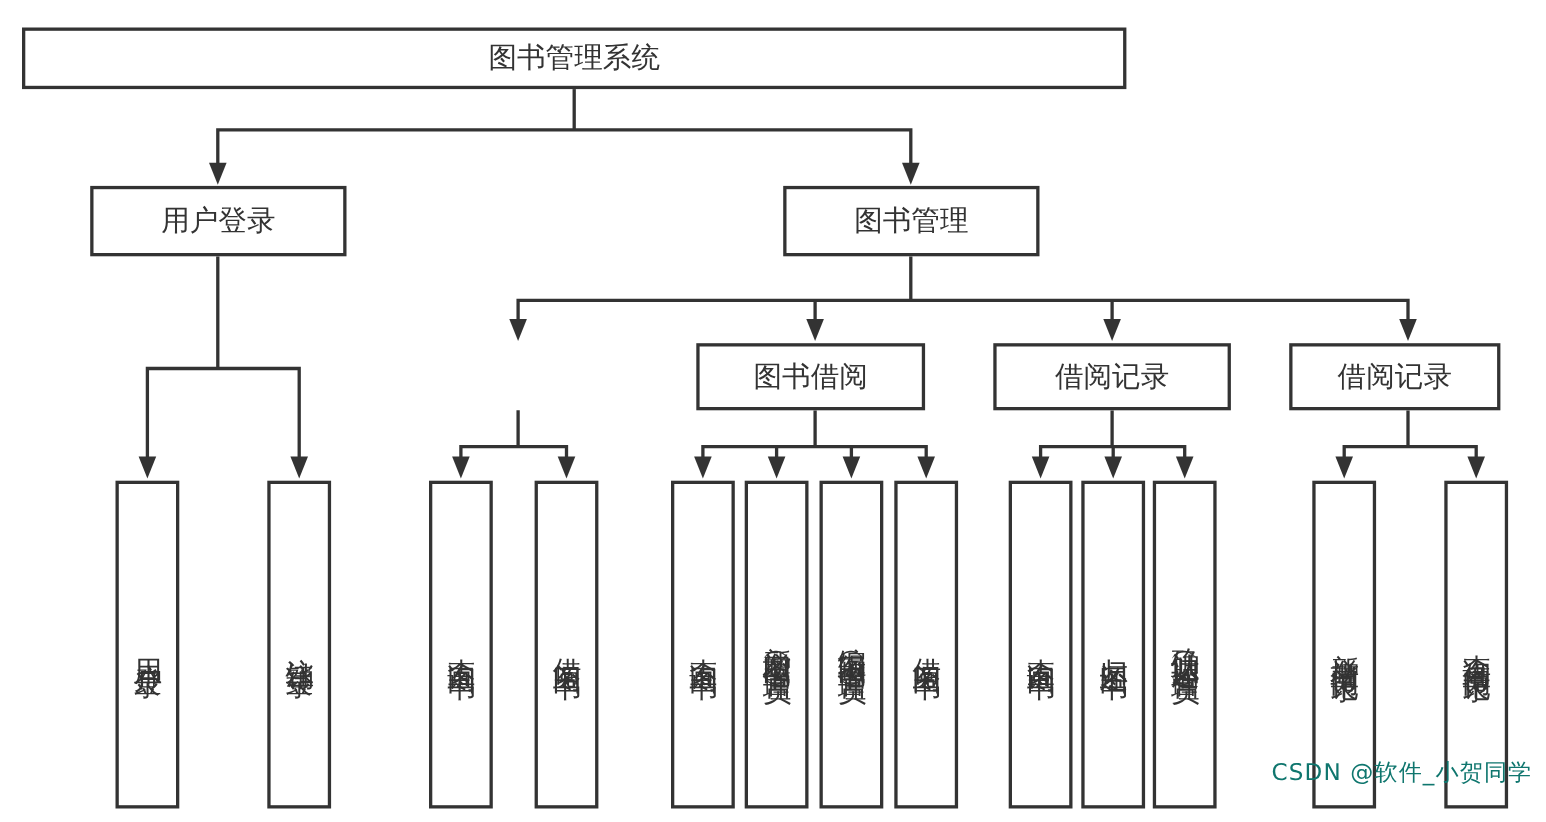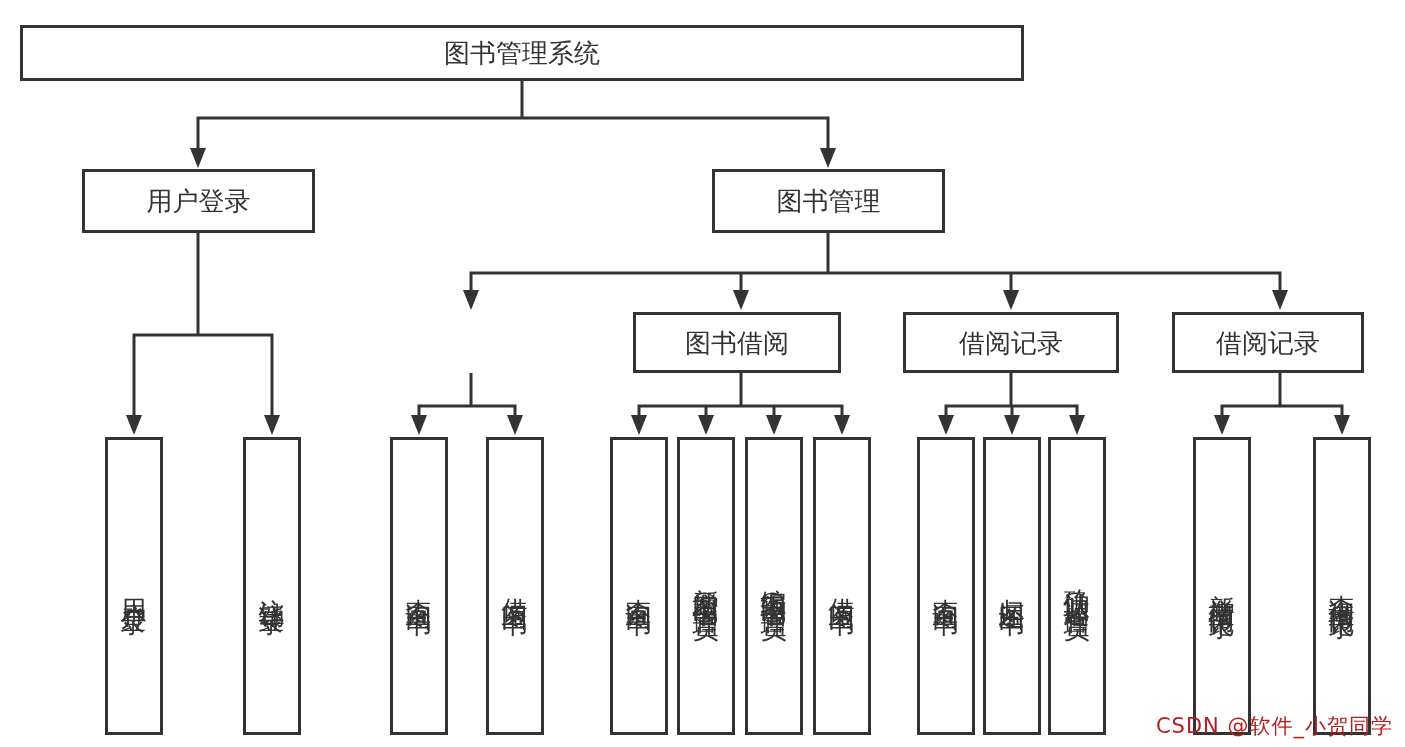--- a/index.html
+++ b/index.html
@@ -55,23 +55,23 @@
   .leaf.p7  { left: 745px; }
   .leaf.p8  { left: 813px; }
   .leaf.p9  { left: 917px; }
   .leaf.p10 { left: 983px; }
   .leaf.p11 { left: 1048px; }
   .leaf.p12 { left: 1193px; }
   .leaf.p13 { left: 1313px; }
   .watermark {
     position: absolute;
     right: 12px;
-    top: 712px;
+    top: 688px;
     font-size: 21px;
-    color: #b91c1c;
+    color: #0f766e;
     letter-spacing: 1px;
     z-index: 5;
     white-space: nowrap;
   }
 </style>
 </head>
 <body>
 
 <div class="canvas">
 

